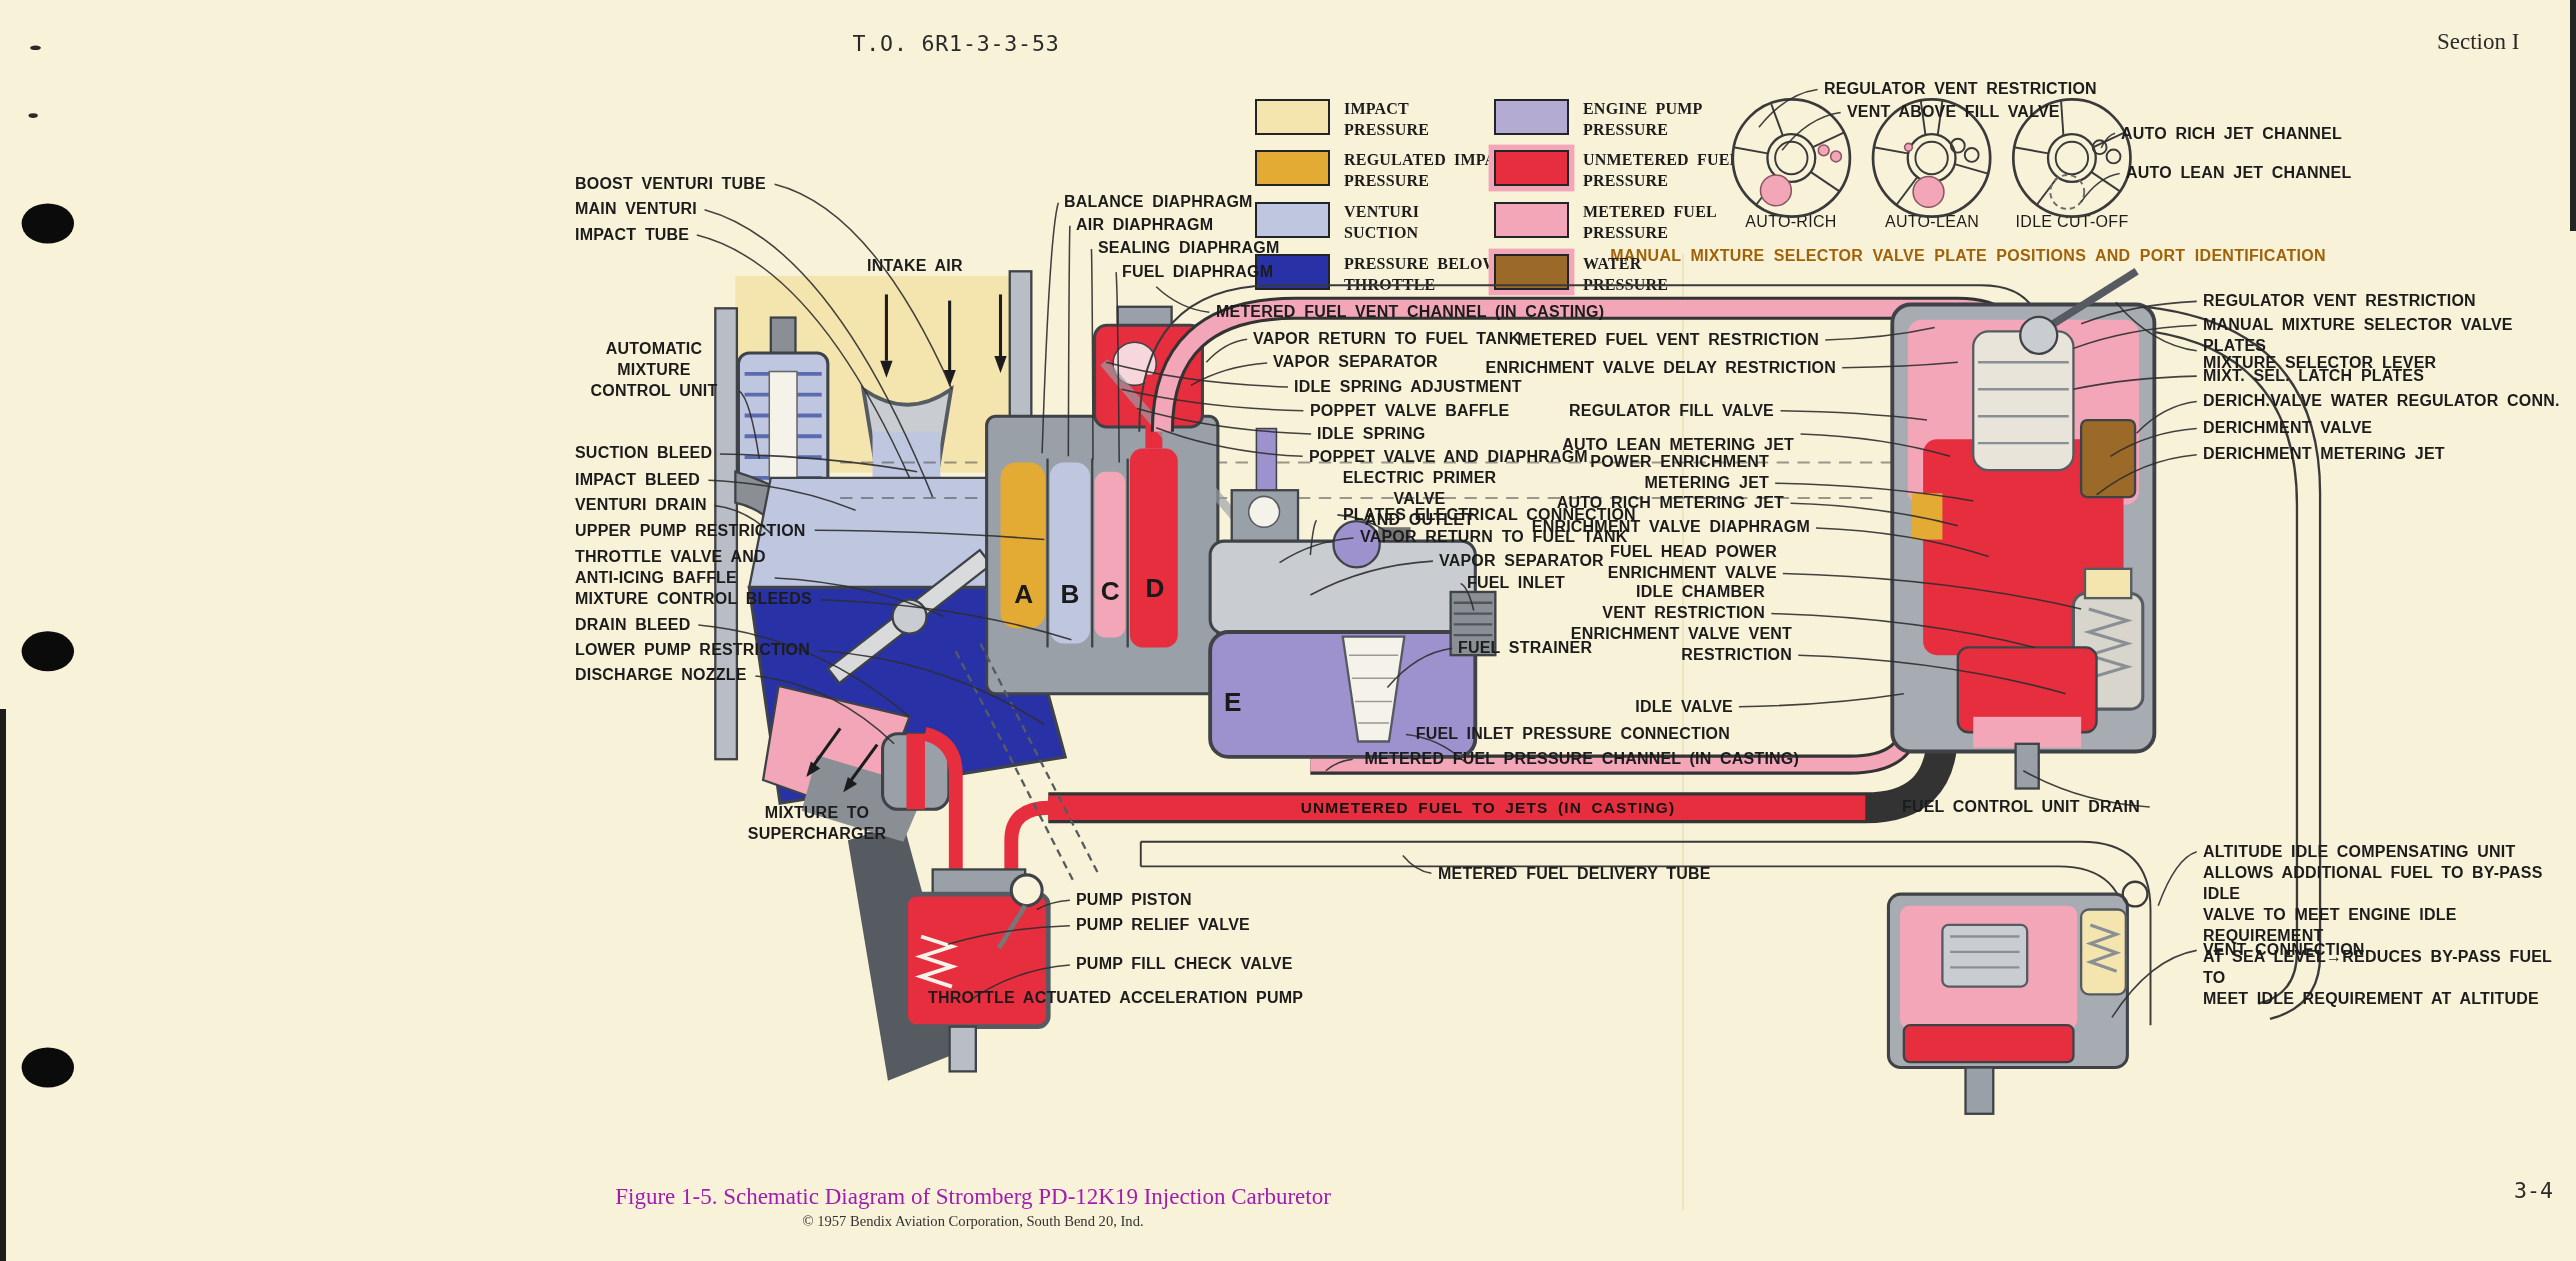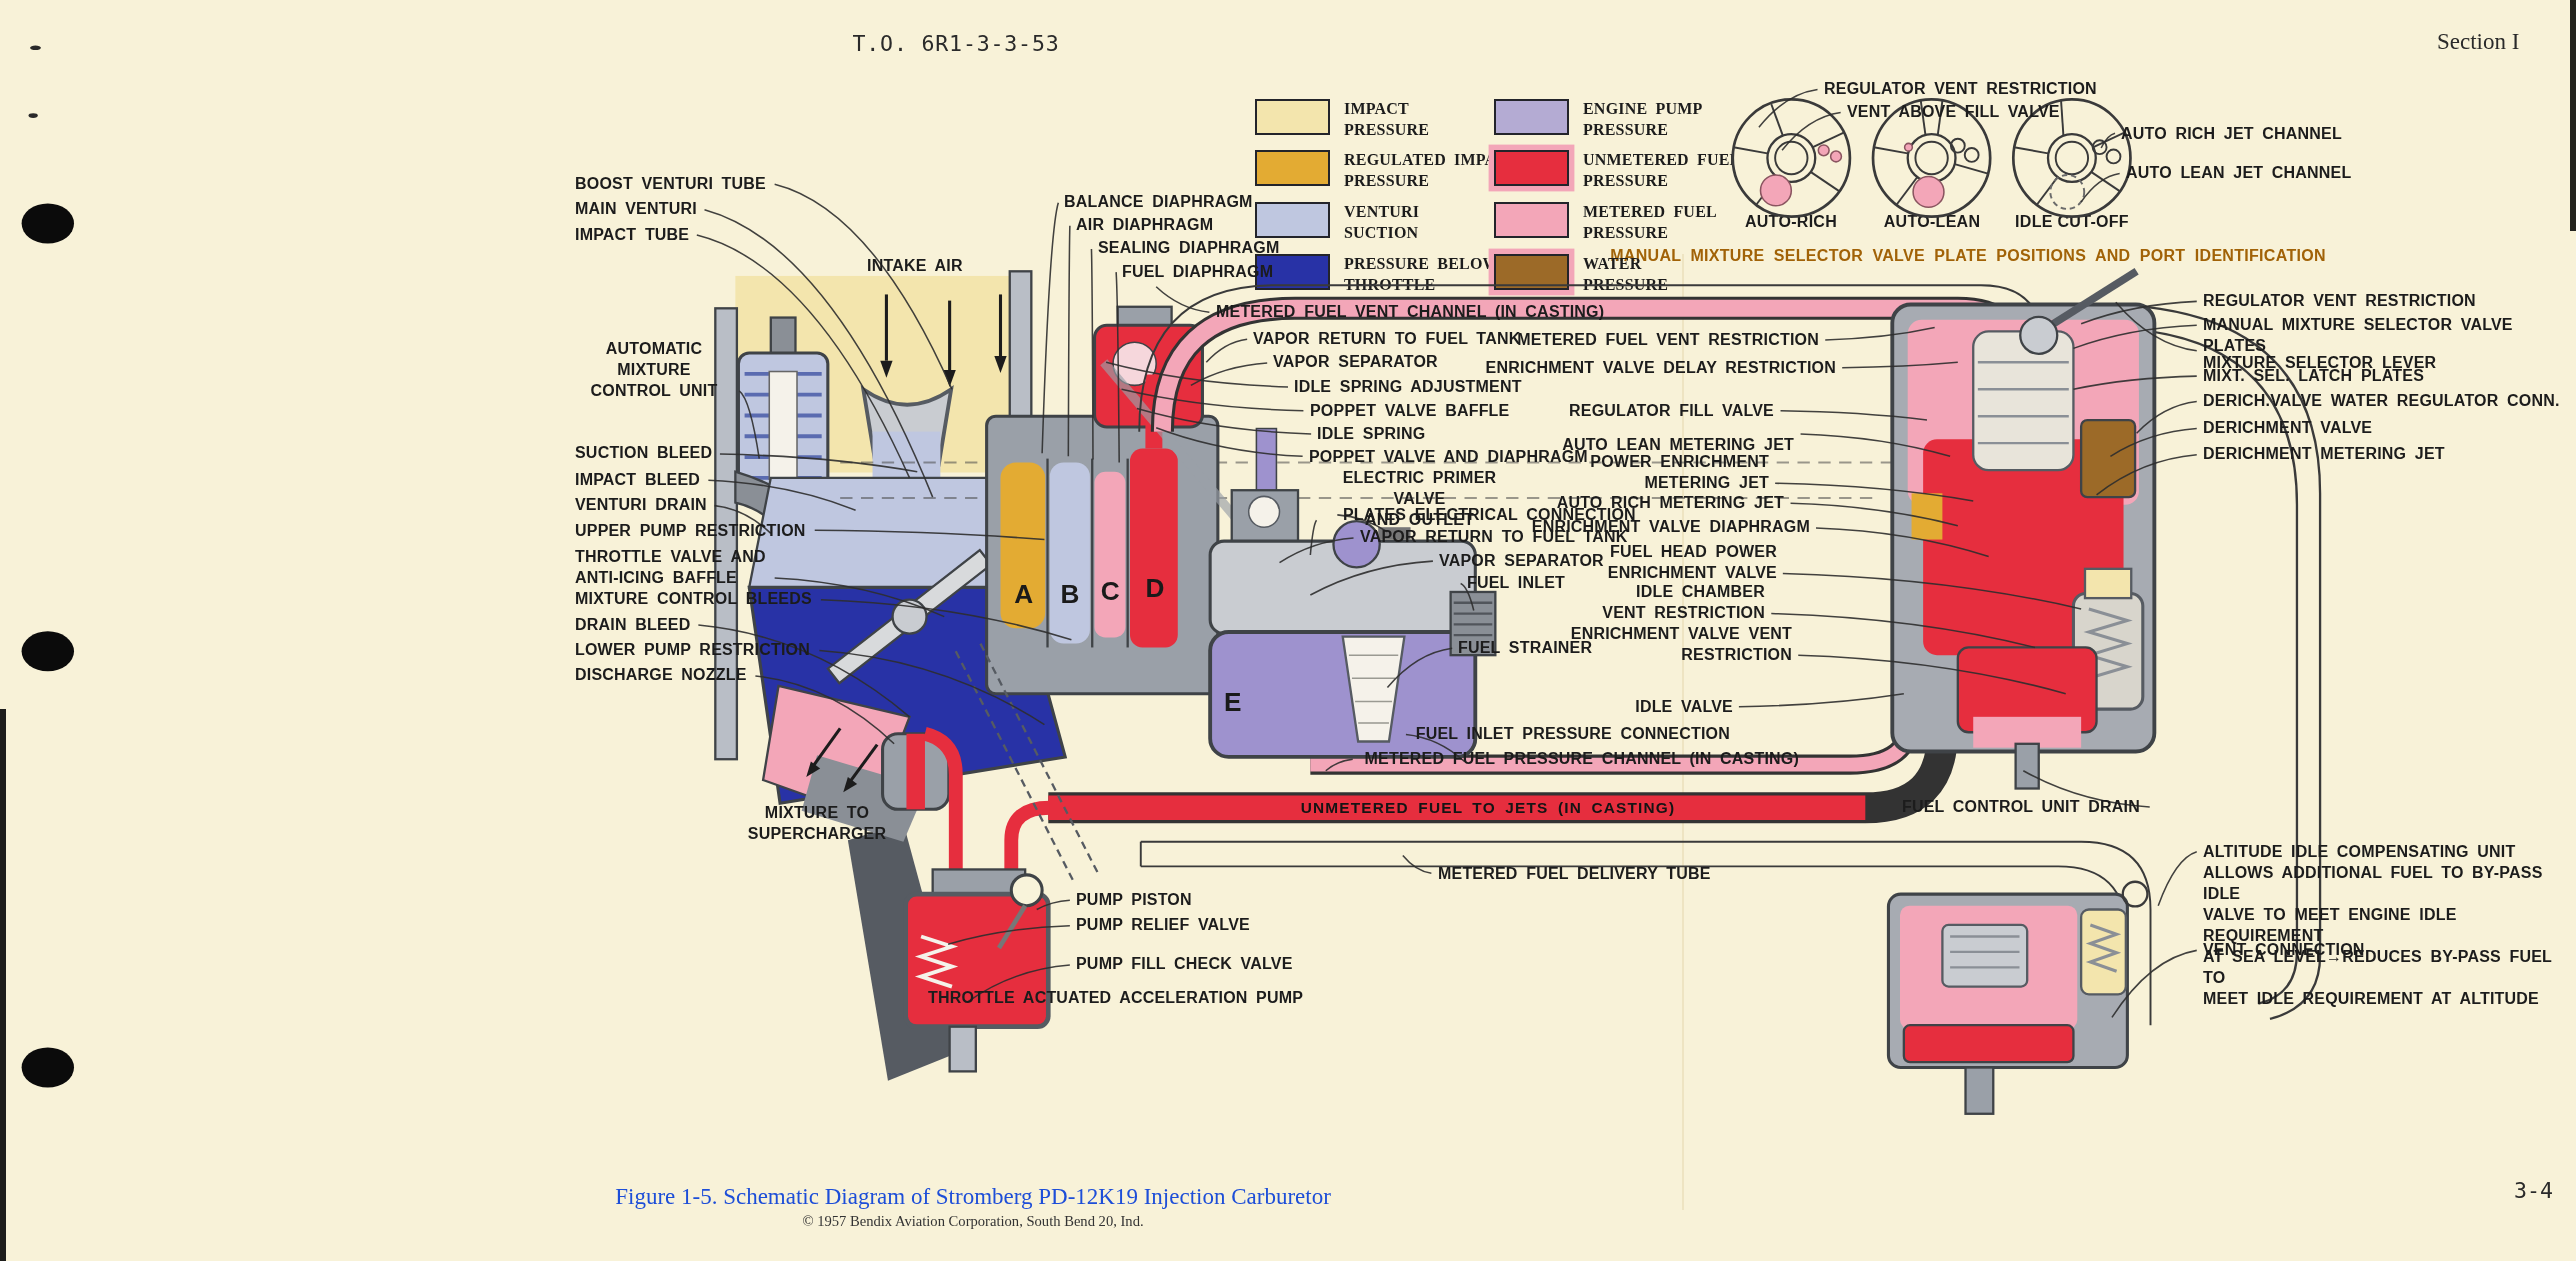--- a/index.html
+++ b/index.html
@@ -10,25 +10,25 @@
   .abs{position:absolute;}
   .callout{position:absolute;white-space:pre-line;font-size:16px;font-weight:700;
            line-height:21px;letter-spacing:0.2px;word-spacing:3.9px;color:#1c1c1c;}
   .tc{text-align:center;}
   .w205{width:158px;}
   .w250{width:193px;}
   .onred{color:#141414;font-size:15.4px;letter-spacing:1.2px;}
   #hdr-to{left:956px;top:31px;transform:translateX(-50%);font-size:21.6px;color:#2a2a2a;letter-spacing:0.8px;}
   #hdr-section{left:2437px;top:29px;font-size:23px;color:#2a2a2a;}
   #pageno{left:2514px;top:1178px;font-size:21.6px;color:#2a2a2a;}
-  #figcap{left:973px;top:1184px;transform:translateX(-50%);font-size:23px;color:#1d4ed8;white-space:nowrap;}
+  #figcap{left:973px;top:1184px;transform:translateX(-50%);font-size:23px;color:#a21caf;white-space:nowrap;}
   #copyr{left:973px;top:1213px;transform:translateX(-50%);font-size:14.6px;color:#333;white-space:nowrap;}
   #sel-heading{left:1968px;top:247px;transform:translateX(-50%);font-size:16px;font-weight:700;
                letter-spacing:0.3px;word-spacing:4.6px;color:#a16207;white-space:nowrap;}
-  .plate-label{position:absolute;transform:translateX(-50%);font-size:16px;font-weight:700;
+  .plate-label{position:absolute;transform:translateX(-50%);font-size:16px;font-weight:400;
                letter-spacing:0.3px;color:#1c1c1c;white-space:nowrap;}
   .legend-row{position:absolute;display:flex;align-items:flex-start;}
   .legend-swatch{width:71px;height:32px;border:2.3px solid #23242a;flex:none;}
   .legend-label{margin-left:14px;font-size:16px;font-weight:700;line-height:21.6px;
                 letter-spacing:0.2px;word-spacing:3.9px;color:#1c1c1c;white-space:pre-line;margin-top:-1.5px;font-family:Liberation Serif, serif;}
   svg{position:absolute;left:0;top:0;}
   .edge-l{left:0;top:709px;width:6.2px;height:552px;background:#1d1d1b;}
   .edge-r{left:2570px;top:0;width:6.2px;height:231px;background:#23231f;}
   .fold{left:1682px;top:254px;width:2.3px;height:956px;background:#eee4c2;}
 </style>

